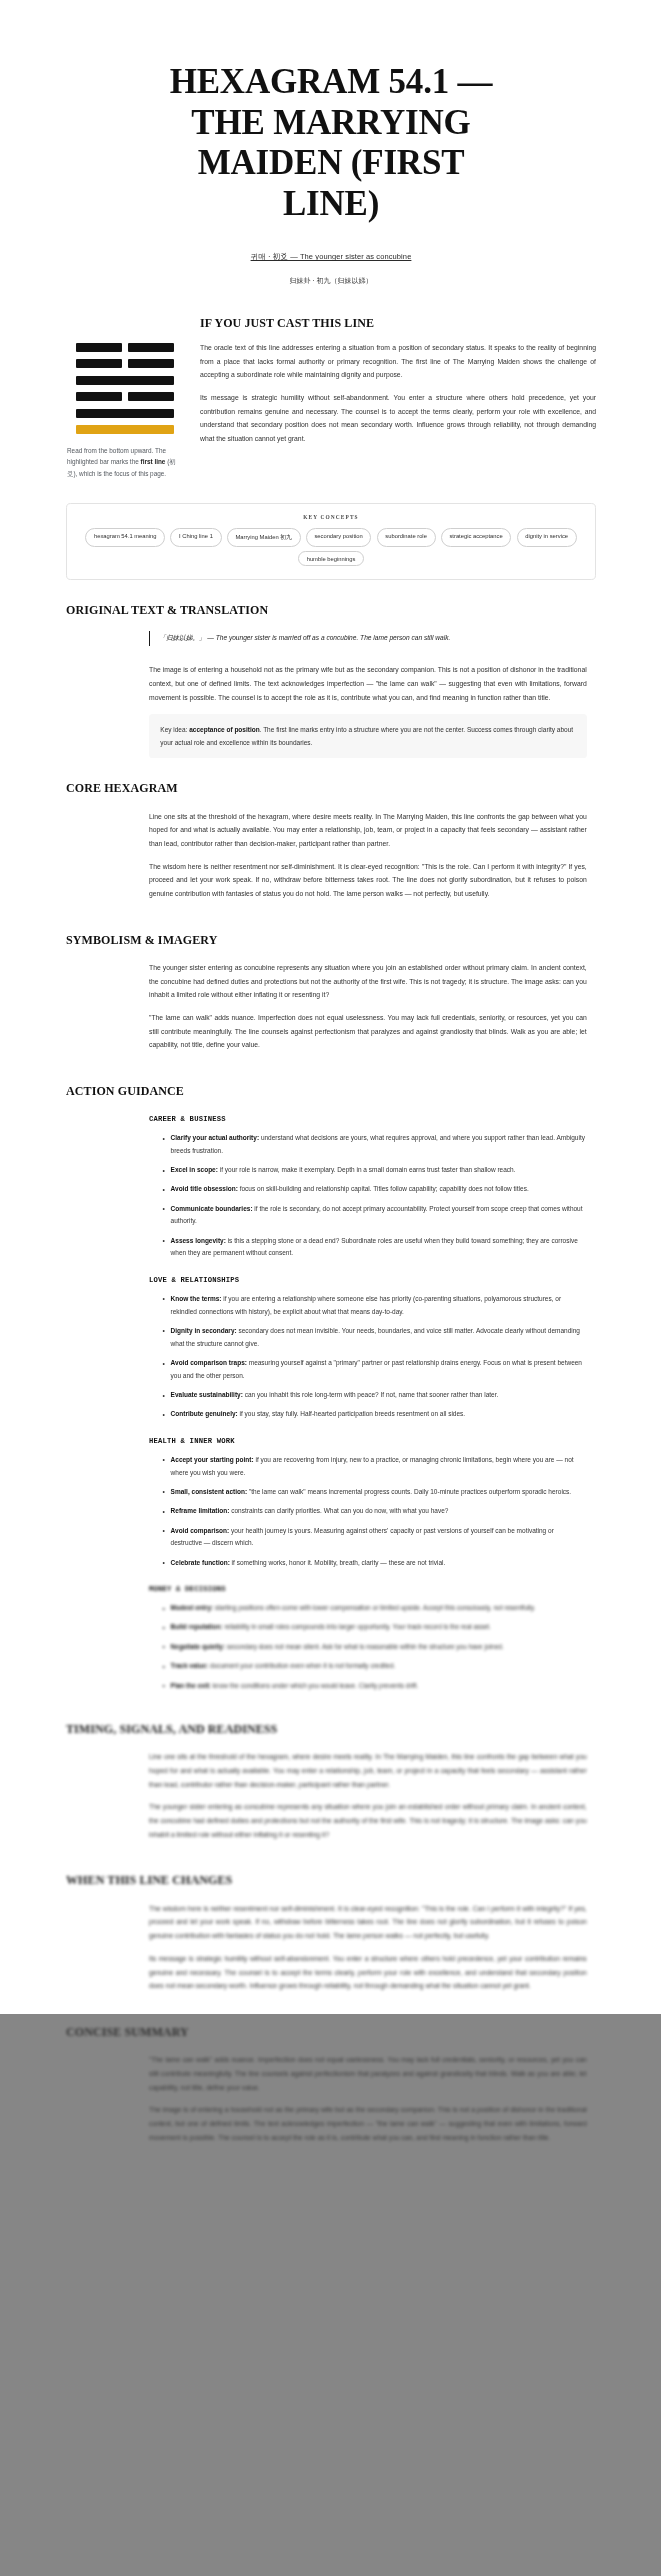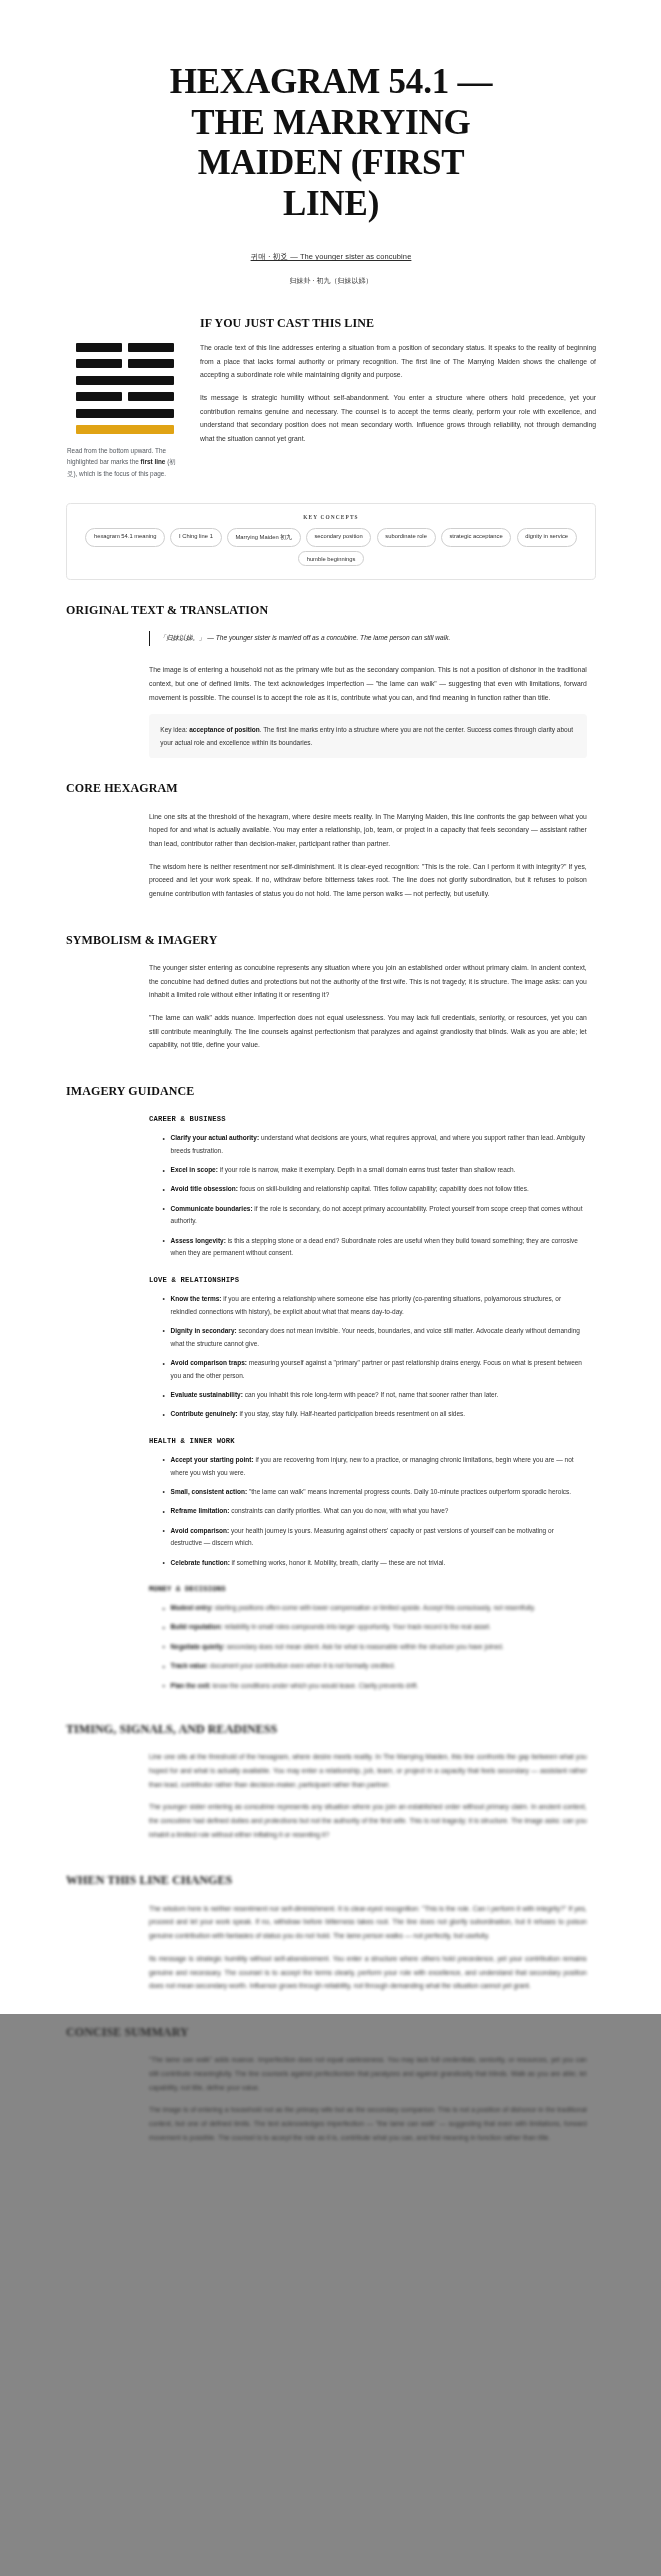--- a/index.html
+++ b/index.html
@@ -267,21 +267,21 @@
 
     <div class="sec">
       <h2>SYMBOLISM &amp; IMAGERY</h2>
       <div class="indent">
         <p class="body-text">The younger sister entering as concubine represents any situation where you join an established order without primary claim. In ancient context, the concubine had defined duties and protections but not the authority of the first wife. This is not tragedy; it is structure. The image asks: can you inhabit a limited role without either inflating it or resenting it?</p>
         <p class="body-text">"The lame can walk" adds nuance. Imperfection does not equal uselessness. You may lack full credentials, seniority, or resources, yet you can still contribute meaningfully. The line counsels against perfectionism that paralyzes and against grandiosity that blinds. Walk as you are able; let capability, not title, define your value.</p>
       </div>
     </div>
 
     <div class="sec">
-      <h2>IMAGERY GUIDANCE</h2>
+      <h2>ACTION GUIDANCE</h2>
       <div class="indent">
 
         <h3 class="sub">CAREER &amp; BUSINESS</h3>
         <ul class="guide">
           <li><b>Clarify your actual authority:</b><span> understand what decisions are yours, what requires approval, and where you support rather than lead. Ambiguity breeds frustration.</span></li>
           <li><b>Excel in scope:</b><span> if your role is narrow, make it exemplary. Depth in a small domain earns trust faster than shallow reach.</span></li>
           <li><b>Avoid title obsession:</b><span> focus on skill-building and relationship capital. Titles follow capability; capability does not follow titles.</span></li>
           <li><b>Communicate boundaries:</b><span> if the role is secondary, do not accept primary accountability. Protect yourself from scope creep that comes without authority.</span></li>
           <li><b>Assess longevity:</b><span> is this a stepping stone or a dead end? Subordinate roles are useful when they build toward something; they are corrosive when they are permanent without consent.</span></li>
         </ul>

